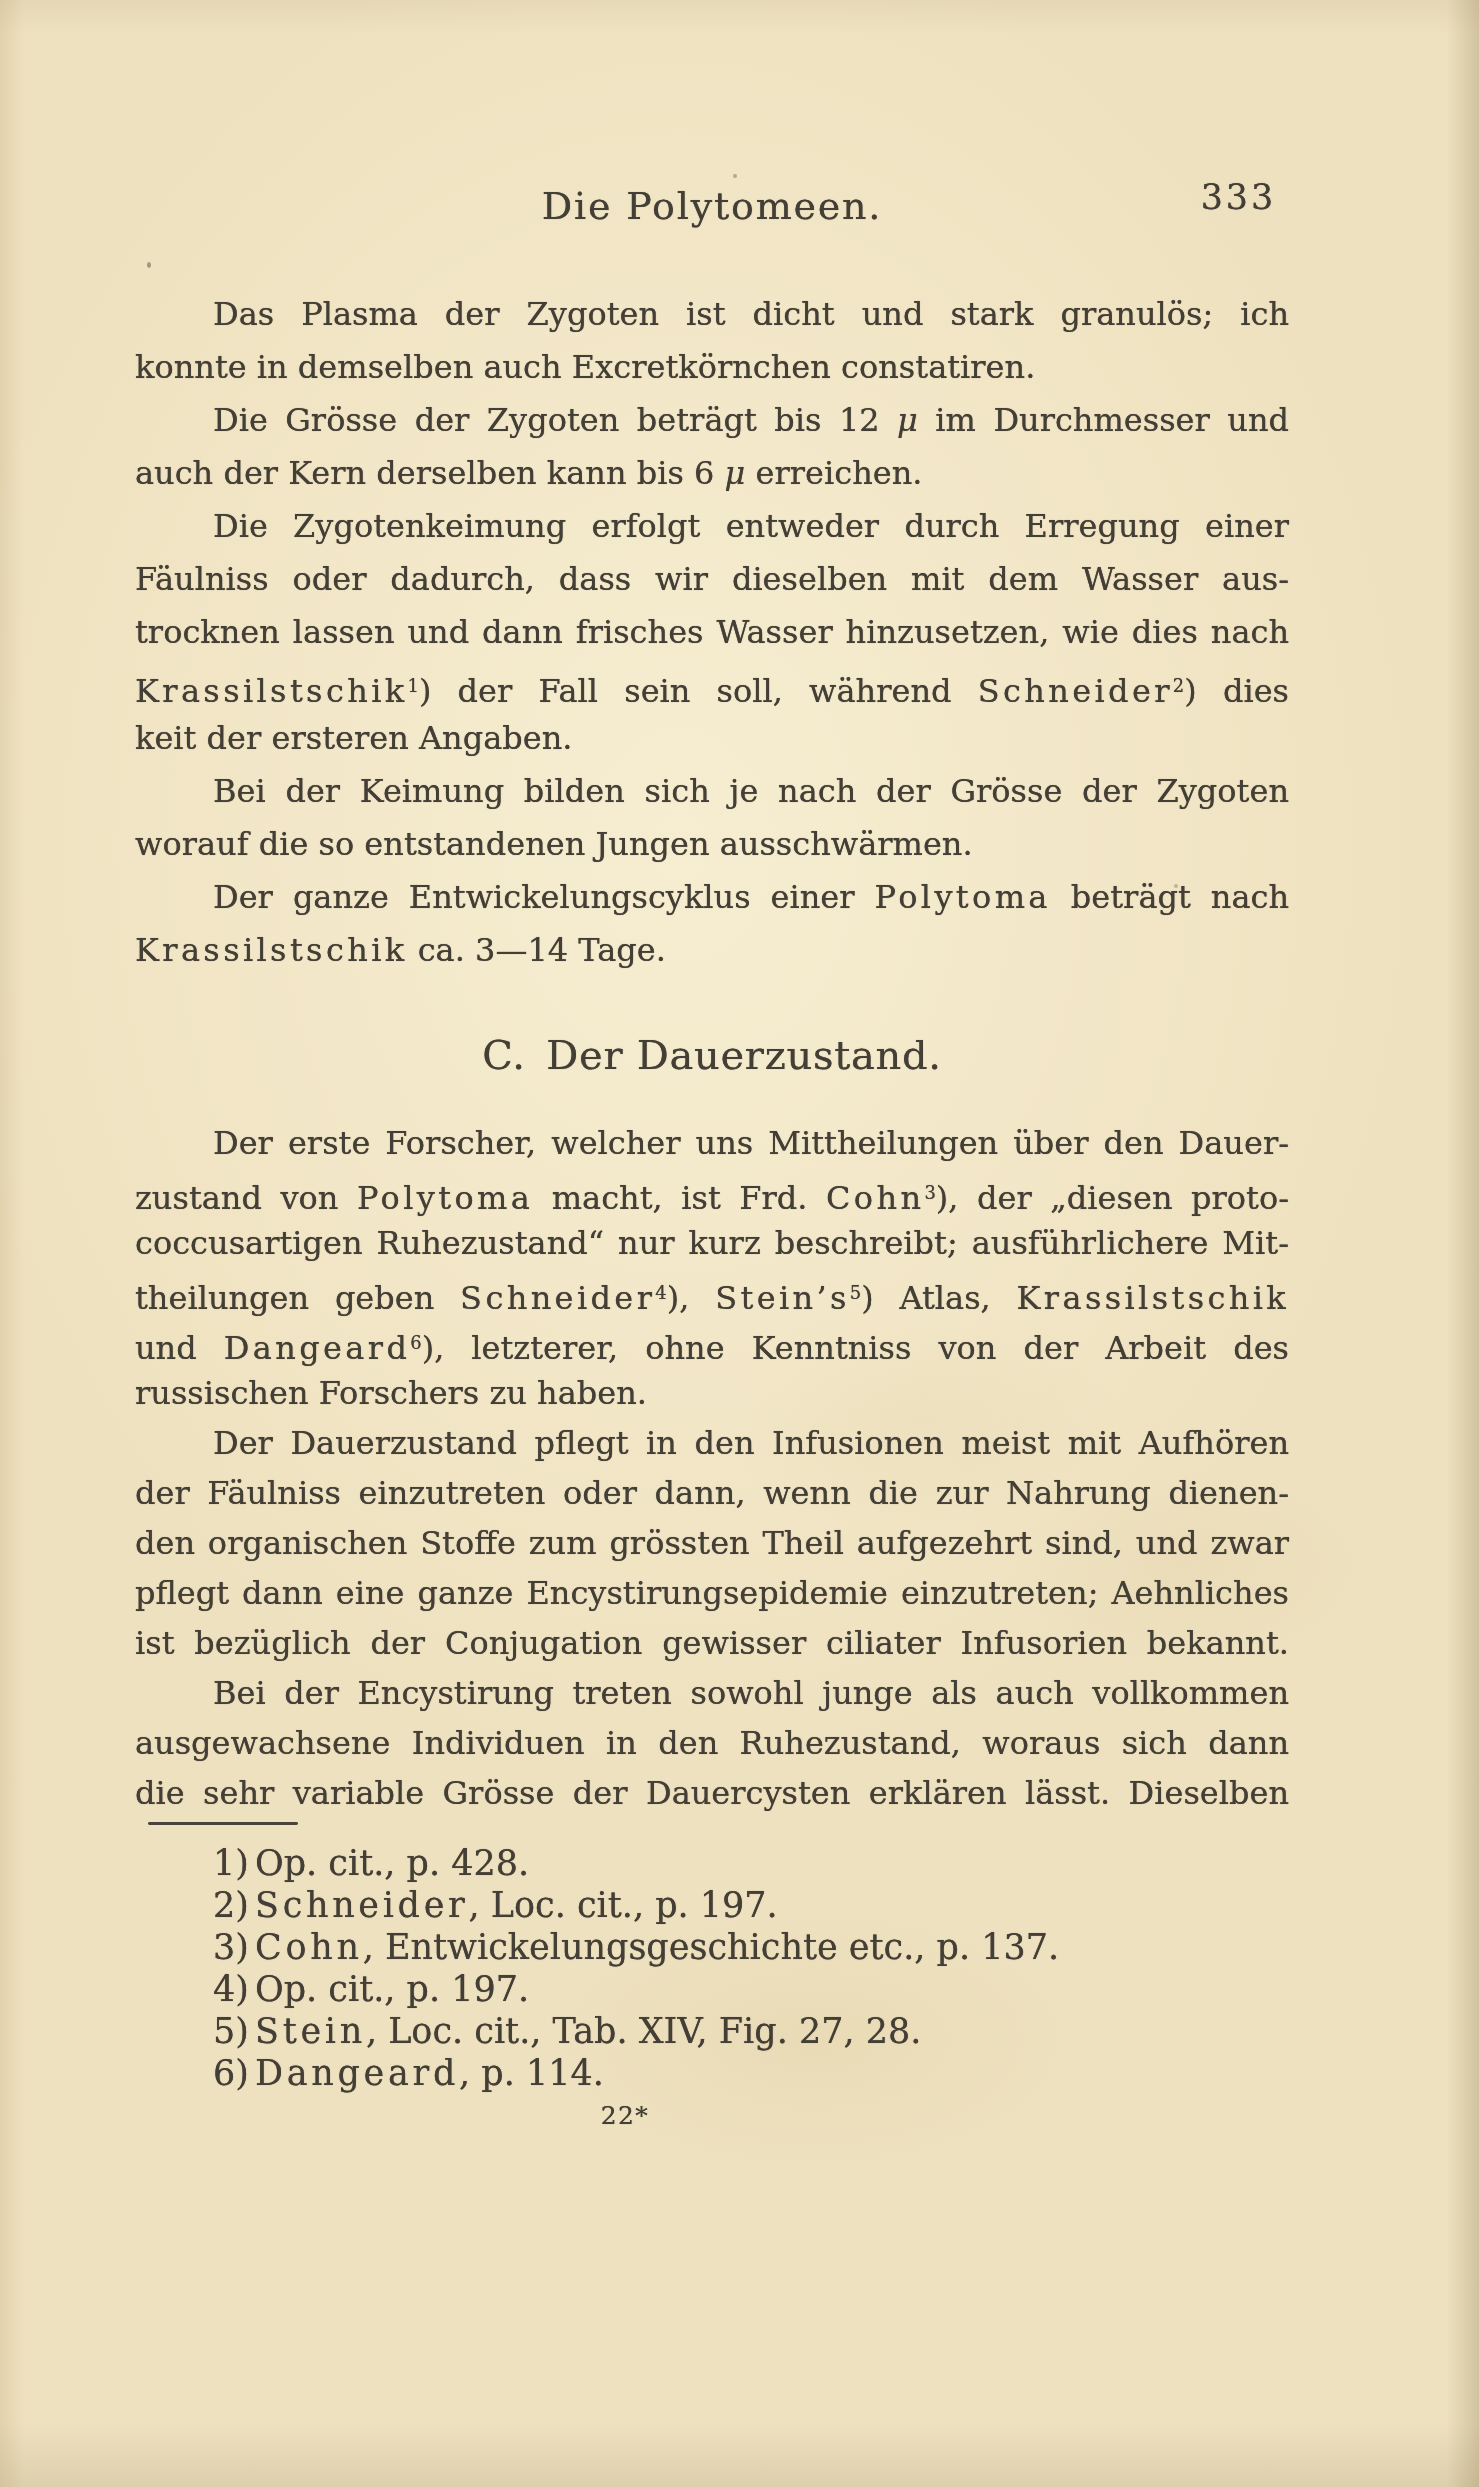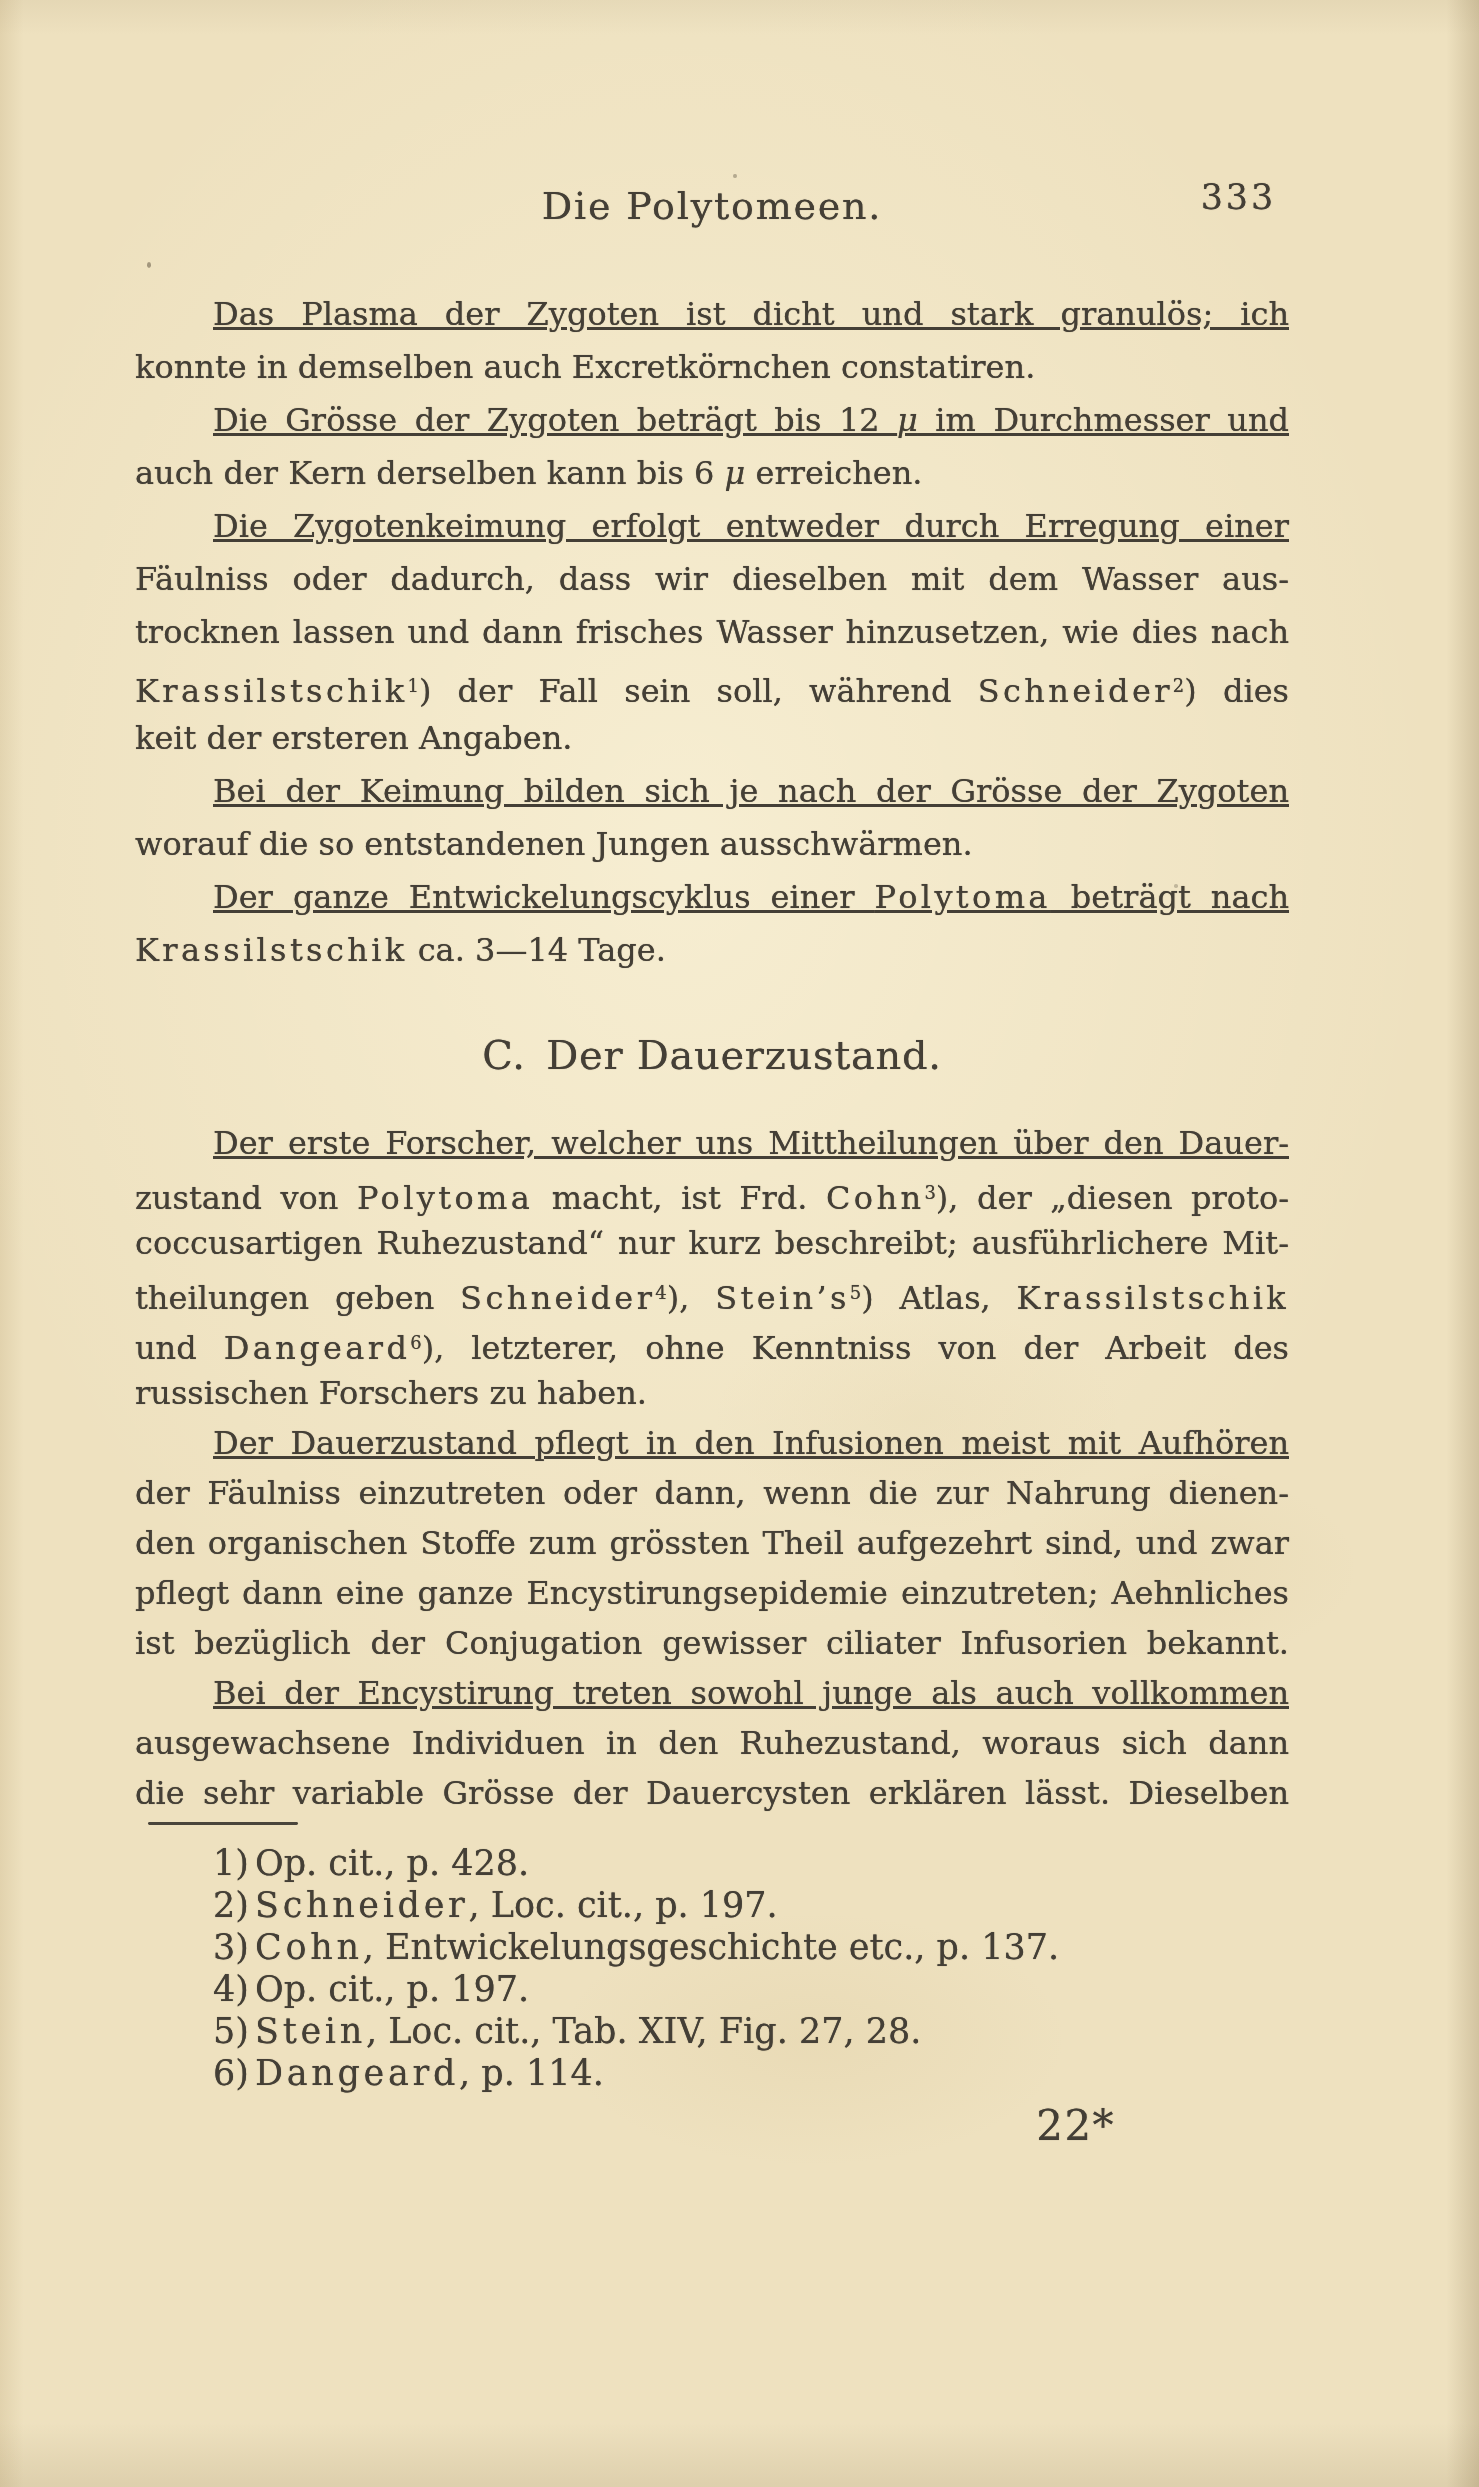--- a/index.html
+++ b/index.html
@@ -24,30 +24,30 @@
   }
   .header{position:relative;height:43px;}
   .title{position:absolute;left:50%;transform:translateX(-50%);top:7px;font-size:38px;letter-spacing:1.8px;white-space:nowrap;}
   .pagenum{position:absolute;right:13px;top:0;font-size:35px;letter-spacing:2.8px;}
   .bt{margin-top:68px;}
   .bt .bline{height:53px;line-height:53px;}
   .bb{margin-top:36px;}
   .bb .bline{height:50px;line-height:50px;}
   .bline{font-size:32px;text-align:justify;}
   .bline.jl{text-align-last:justify;}
-  .para .bline:first-child{text-indent:78px;text-decoration:underline;}
+  .para .bline:first-child{text-indent:78px;}
   .heading{margin:52px 0 0 0;height:53px;line-height:53px;font-size:40px;font-weight:normal;text-align:center;letter-spacing:0.7px;}
   .sp{letter-spacing:0.105em;}
   .sup{font-size:0.56em;vertical-align:0.55em;letter-spacing:normal;}
   .it{font-style:italic;}
   .fnrule{margin-top:4.2px;margin-left:12.6px;width:150px;height:2.8px;background:#4a453b;border-radius:1.4px;}
   .fns{margin-top:17px;}
   .fn{padding-left:78px;font-size:35px;height:42px;line-height:42px;}
   .fn-num{display:inline-block;min-width:42px;}
-  .sig{margin-top:7px;margin-right:174px;text-align:right;font-size:42px;letter-spacing:1.4px;}
+  .sig{margin-top:7px;margin-right:174px;text-align:center;font-size:25px;letter-spacing:1.4px;}
   .speck{position:absolute;border-radius:50%;}
   .speck.s1{left:147px;top:262px;width:4.2px;height:5.6px;background:rgba(70,60,45,0.45);}
   .speck.s2{left:733px;top:174px;width:3.5px;height:4.2px;background:rgba(70,60,45,0.35);}
   .speck.s3{left:1174px;top:884px;width:3.5px;height:3.5px;background:rgba(70,60,45,0.28);}
 </style>
 </head>
 <body>
 
 <div class="speck s1"></div>
 <div class="speck s2"></div>

